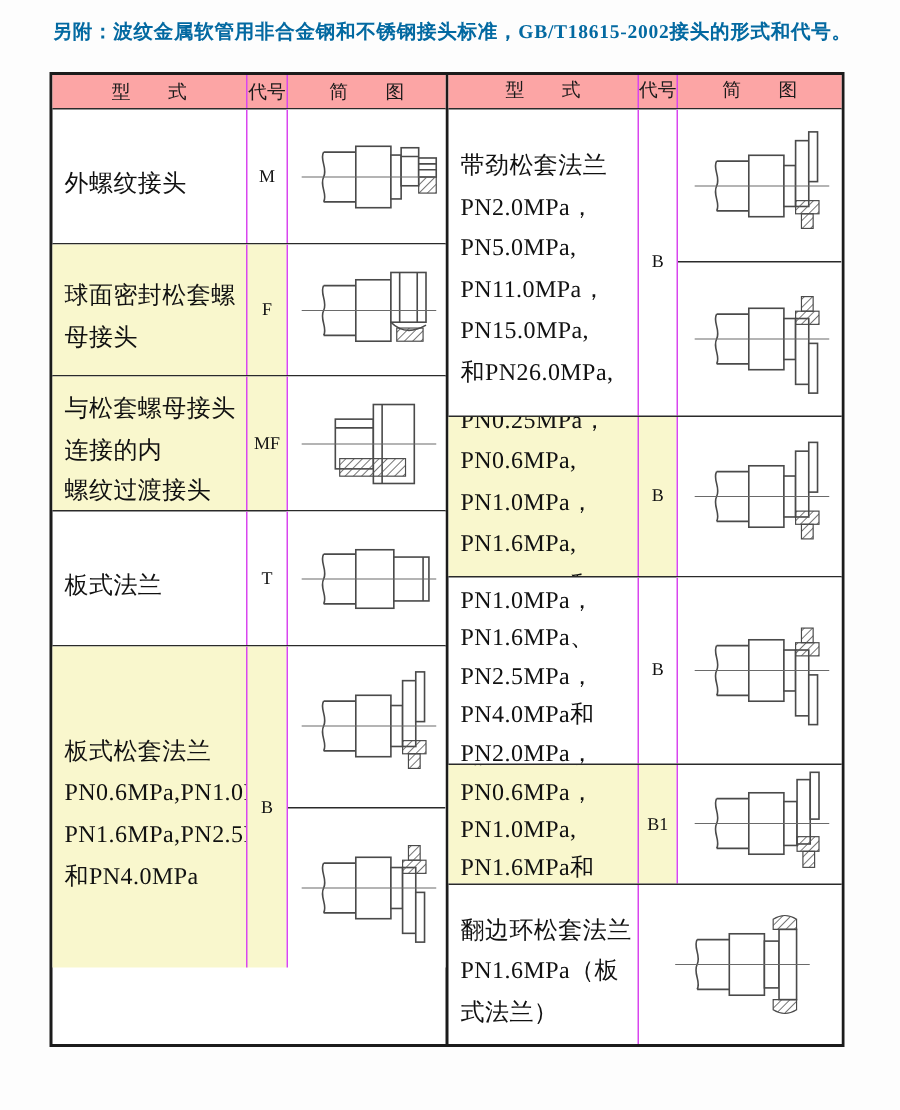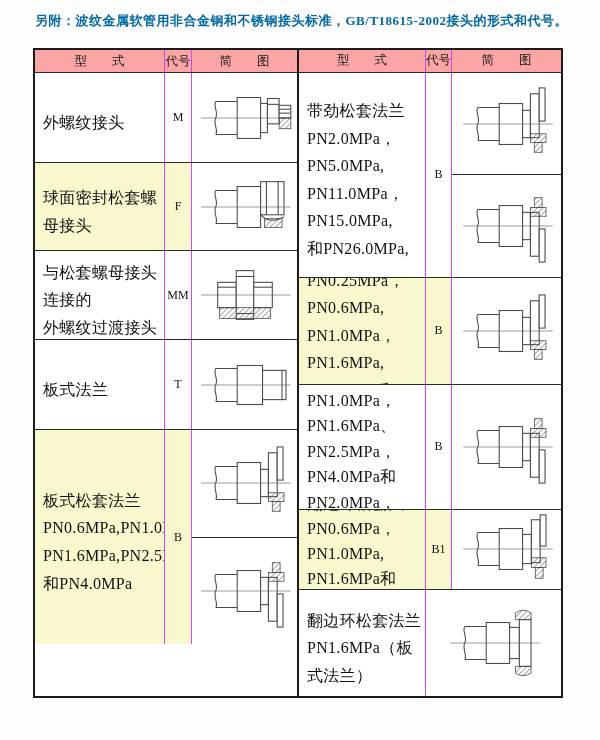--- a/index.html
+++ b/index.html
@@ -90,39 +90,36 @@
             <rect x="66" y="14" width="24" height="34" fill="#fff" stroke="#4a4a4a" stroke-width="1.1"></rect>
             <line x1="72" y1="14" x2="72" y2="48" fill="none" stroke="#4a4a4a" stroke-width="1.1"></line>
             <line x1="84" y1="14" x2="84" y2="48" fill="none" stroke="#4a4a4a" stroke-width="1.1"></line>
             <path d="M66 48 Q76 58 90 50" fill="none" stroke="#4a4a4a" stroke-width="1.1"></path>
             <rect x="70" y="52" width="18" height="9" fill="url(#hatch)" stroke="#4a4a4a" stroke-width="0.8"></rect>
             <line x1="5" y1="40" x2="97" y2="40" stroke="#6a6a6a" stroke-width="0.7"></line>
           </svg>
         </div>
     </div>
 
-    <div class="row" style="height:89px">
-      <div class="cell c1 type">与松套螺母接头连接的
-外螺纹过渡接头</div>
-      <div class="cell c2 code">MM</div>
-      <div class="cell c3 diag">
-          <svg class="dg" viewBox="0 0 100 80" width="100" height="78" preserveAspectRatio="xMidYMid meet">
-            <rect x="22" y="27" width="19" height="26" fill="#fff" stroke="#4a4a4a" stroke-width="1.1"></rect>
-            <line x1="22" y1="32" x2="41" y2="32" fill="none" stroke="#4a4a4a" stroke-width="1.1"></line>
-            <rect x="41" y="15" width="18" height="50" fill="#fff" stroke="#4a4a4a" stroke-width="1.1"></rect>
-            <line x1="41" y1="21" x2="59" y2="21" fill="none" stroke="#4a4a4a" stroke-width="1.1"></line>
-            <line x1="41" y1="59" x2="59" y2="59" fill="none" stroke="#4a4a4a" stroke-width="1.1"></line>
-            <rect x="59" y="27" width="19" height="26" fill="#fff" stroke="#4a4a4a" stroke-width="1.1"></rect>
-            <line x1="59" y1="32" x2="78" y2="32" fill="none" stroke="#4a4a4a" stroke-width="1.1"></line>
-            <rect x="24" y="53" width="52" height="11" fill="url(#hatch)" stroke="#4a4a4a" stroke-width="0.8"></rect>
-            <line x1="5" y1="40" x2="97" y2="40" stroke="#6a6a6a" stroke-width="0.7"></line>
-          </svg>
-        </div>
-    </div>
-
+
+    <div class="row" style="height:90px">
+      <div class="cell c1 type hl">与松套螺母接头连接的内
+螺纹过渡接头</div>
+      <div class="cell c2 code hl">MF</div>
+      <div class="cell c3 diag">
+          <svg class="dg" viewBox="0 0 100 80" width="100" height="78" preserveAspectRatio="xMidYMid meet">
+            <rect x="28" y="23" width="26" height="34" fill="#fff" stroke="#4a4a4a" stroke-width="1.1"></rect>
+            <line x1="28" y1="29" x2="54" y2="29" fill="none" stroke="#4a4a4a" stroke-width="1.1"></line>
+            <rect x="54" y="13" width="28" height="54" fill="#fff" stroke="#4a4a4a" stroke-width="1.1"></rect>
+            <line x1="60" y1="13" x2="60" y2="67" fill="none" stroke="#4a4a4a" stroke-width="1.1"></line>
+            <rect x="31" y="50" width="45" height="12" fill="url(#hatch)" stroke="#4a4a4a" stroke-width="0.8"></rect>
+            <line x1="5" y1="40" x2="97" y2="40" stroke="#6a6a6a" stroke-width="0.7"></line>
+          </svg>
+        </div>
+    </div>
 
     <div class="row" style="height:90px">
       <div class="cell c1 type">板式法兰</div>
       <div class="cell c2 code">T</div>
       <div class="cell c3 diag">
           <svg class="dg" viewBox="0 0 100 80" width="100" height="78" preserveAspectRatio="xMidYMid meet">
             <path d="M20 23 H42 M20 57 H42 M20 23 C17 28 23 34 20 40 C17 46 23 52 20 57" fill="none" stroke="#4a4a4a" stroke-width="1.1"></path>
             <rect x="42" y="20" width="26" height="40" fill="#fff" stroke="#4a4a4a" stroke-width="1.1"></rect>
             <rect x="68" y="25" width="24" height="30" fill="#fff" stroke="#4a4a4a" stroke-width="1.1"></rect>
             <line x1="88" y1="25" x2="88" y2="55" fill="none" stroke="#4a4a4a" stroke-width="1.1"></line>

